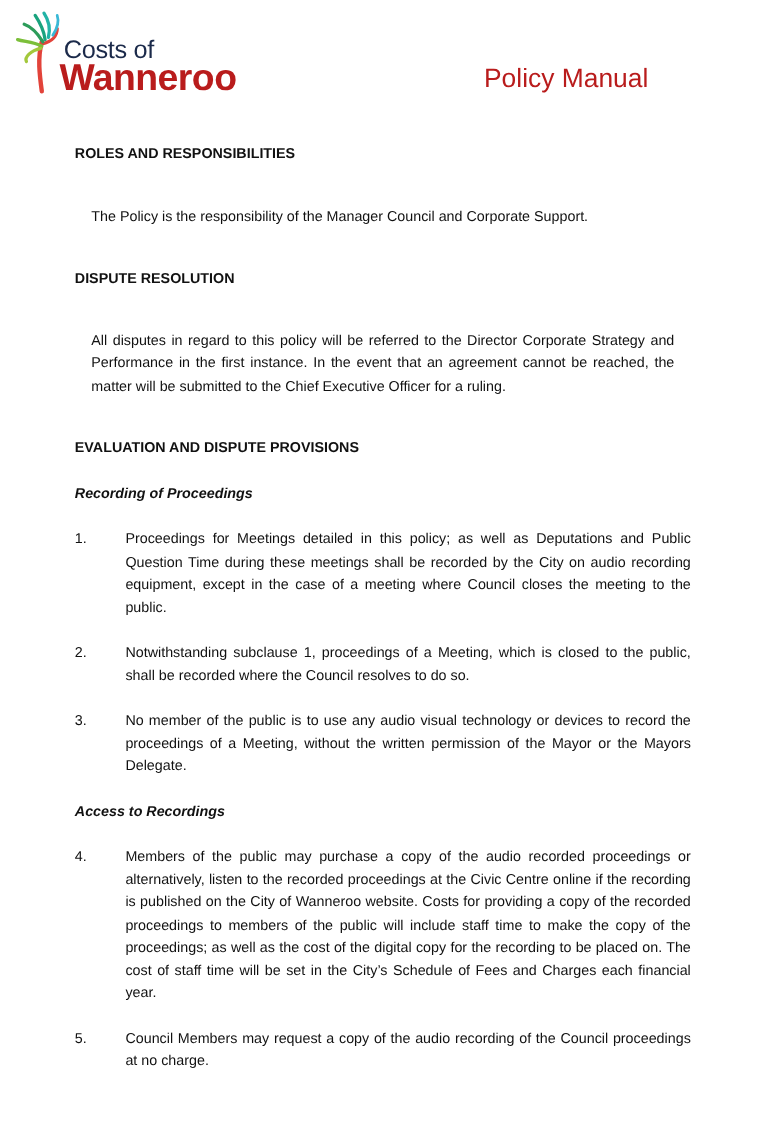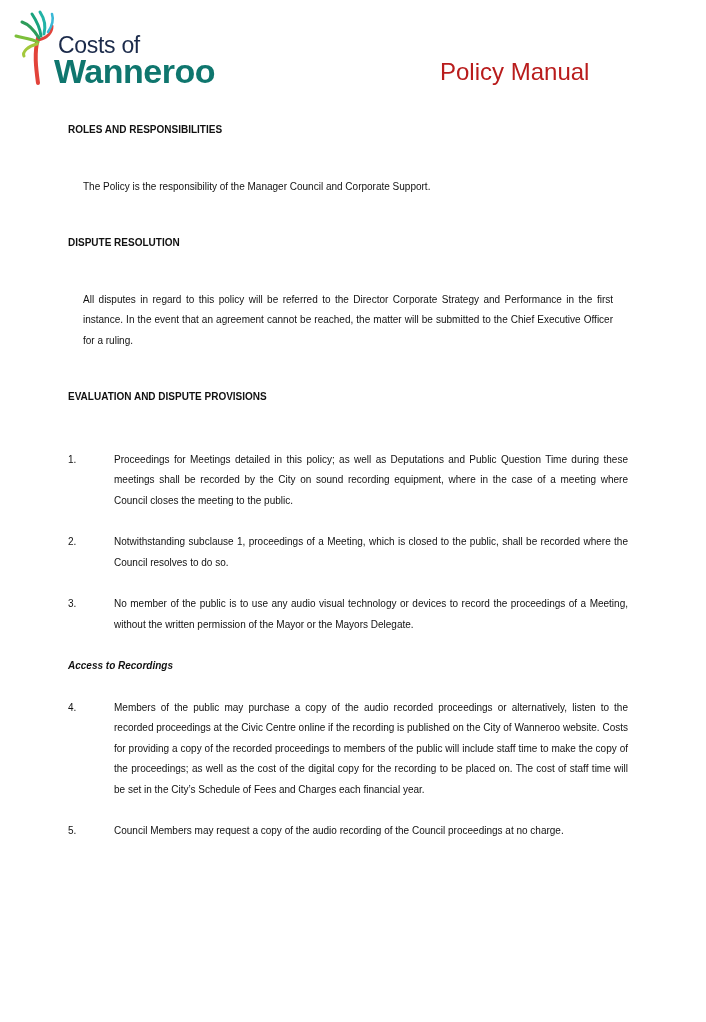--- a/index.html
+++ b/index.html
@@ -2,24 +2,24 @@
 <html><head>
 <meta charset="utf-8">
 <style>
   html, body { margin: 0; padding: 0; background: #ffffff; }
   body { width: 706px; height: 1022px; position: relative; overflow: hidden;
          font-family: "Liberation Sans", sans-serif; color: #111; }
   .header { position: absolute; left: 0; top: 0; width: 706px; height: 100px; }
   .logo { position: absolute; left: 8px; top: 8px; width: 220px; height: 80px; }
   .logo svg { position: absolute; left: 0; top: 0; }
   .logo-city { position: absolute; left: 50px; top: 24px; font-size: 23px; color: #1b2a4a; letter-spacing: -0.3px; }
-  .logo-name { position: absolute; left: 46px; top: 44px; font-size: 34px; font-weight: bold; color: #0f766e; letter-spacing: -0.5px; }
+  .logo-name { position: absolute; left: 46px; top: 44px; font-size: 34px; font-weight: bold; color: #b91c1c; letter-spacing: -0.5px; }
   .manual-title { position: absolute; left: 440px; top: 58px; font-size: 24px; color: #b91c1c; }
 
-  .content { position: absolute; left: 68px; top: 120px; width: 560px; font-size: 10px; line-height: 20.5px; }
+  .content { position: absolute; left: 68px; top: 130px; width: 560px; font-size: 13px; line-height: 20.5px; }
   .h { font-weight: bold; margin: 0; }
   .sub { font-weight: bold; font-style: italic; margin: 0; }
   .p { margin: 15px; text-align: justify; }
   .gap { height: 21px; }
   .item { display: flex; margin: 0; }
   .num { width: 46px; flex: 0 0 46px; }
   .itext { flex: 1; text-align: justify; }
 </style>
 </head>
 <body>
@@ -46,25 +46,26 @@
   <p class="h">ROLES AND RESPONSIBILITIES</p>
   <div class="gap"></div>
   <p class="p">The Policy is the responsibility of the Manager Council and Corporate Support.</p>
   <div class="gap"></div>
   <p class="h">DISPUTE RESOLUTION</p>
   <div class="gap"></div>
   <p class="p">All disputes in regard to this policy will be referred to the Director Corporate Strategy and Performance in the first instance. In the event that an agreement cannot be reached, the matter will be submitted to the Chief Executive Officer for a ruling.</p>
   <div class="gap"></div>
   <p class="h">EVALUATION AND DISPUTE PROVISIONS</p>
   <div class="gap"></div>
+  <p class="sub">Recording of Proceedings</p>
   <div class="gap"></div>
 
   <div class="item">
     <span class="num">1.</span>
-    <span class="itext">Proceedings for Meetings detailed in this policy; as well as Deputations and Public Question Time during these meetings shall be recorded by the City on sound recording equipment, where in the case of a meeting where Council closes the meeting to the public.</span>
+    <span class="itext">Proceedings for Meetings detailed in this policy; as well as Deputations and Public Question Time during these meetings shall be recorded by the City on audio recording equipment, except in the case of a meeting where Council closes the meeting to the public.</span>
   </div>
   <div class="gap"></div>
   <div class="item">
     <span class="num">2.</span>
     <span class="itext">Notwithstanding subclause 1, proceedings of a Meeting, which is closed to the public, shall be recorded where the Council resolves to do so.</span>
   </div>
   <div class="gap"></div>
   <div class="item">
     <span class="num">3.</span>
     <span class="itext">No member of the public is to use any audio visual technology or devices to record the proceedings of a Meeting, without the written permission of the Mayor or the Mayors Delegate.</span>

